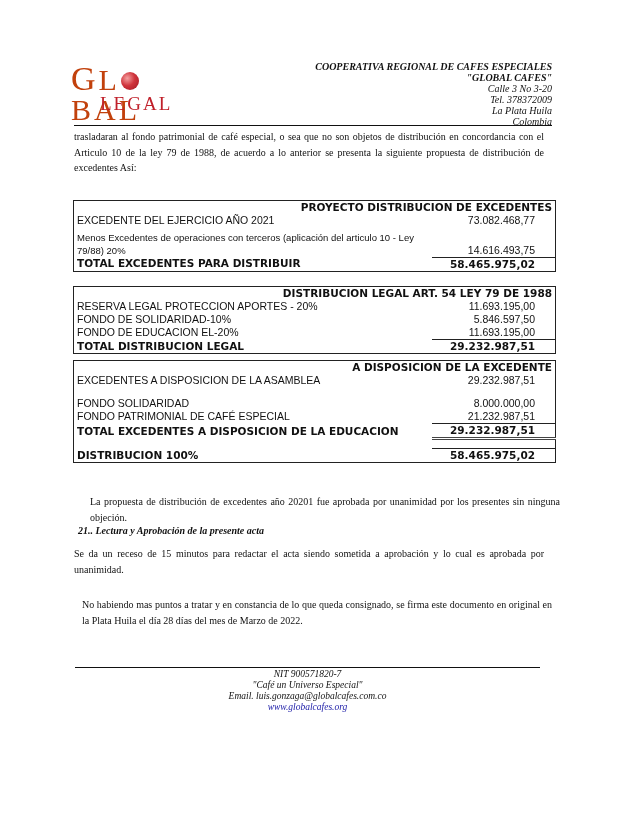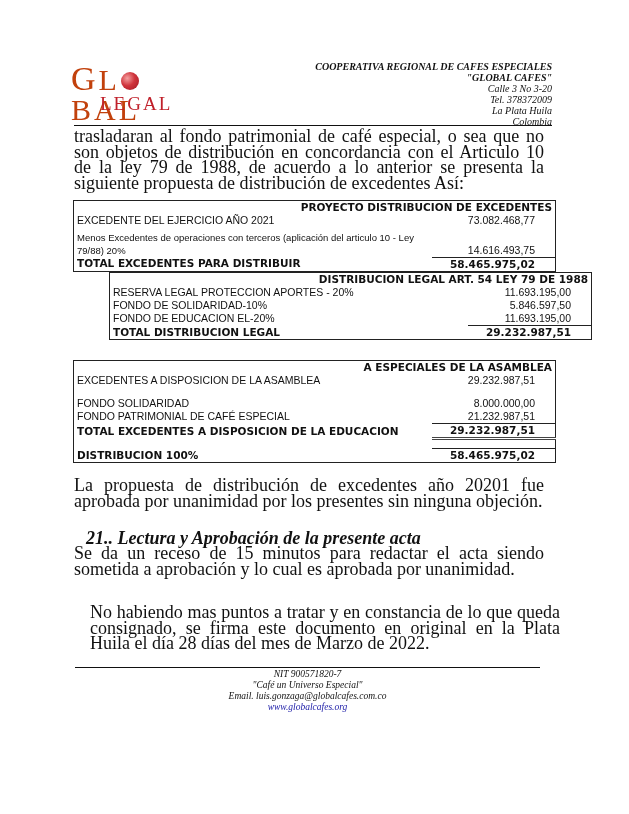--- a/index.html
+++ b/index.html
@@ -10,37 +10,37 @@
   .logo-global .big { font-size: 34px; }
   .logo-cafes { position: absolute; left: 29px; top: 30px; font-family: "Liberation Serif", serif; color: #c0202a; font-size: 19px; letter-spacing: 2px; line-height: 20px; }
   .logo-globe { display: inline-block; width: 18px; height: 18px; border-radius: 50%; background: radial-gradient(circle at 35% 35%, #f4a0a0 0%, #d0343c 45%, #a01520 100%); vertical-align: middle; margin: 0 1px; position: relative; top: -2px; }
 
   .header-info { position: absolute; right: 77px; top: 61px; text-align: right; font-style: italic; font-weight: bold; font-size: 10px; line-height: 11px; font-family: "Liberation Serif", serif; }
   .header-info div { font-weight: normal; }
   .header-info .b { font-weight: bold; }
 
   .rule-top { position: absolute; left: 74px; top: 125px; width: 478px; height: 0; border-top: 1.5px solid #111; }
 
-  .para { position: absolute; left: 74px; width: 470px; font-size: 18px; line-height: 15.5px; text-align: justify; }
+  .para { position: absolute; left: 74px; width: 470px; font-size: 10px; line-height: 15.5px; text-align: justify; }
   .p1 { top: 129px; }
   .p2 { top: 478px; }
   .p3 { top: 519px; font-style: italic; font-weight: bold; }
   .p4 { top: 546px; }
   .p5 { top: 589px; }
 
   table.fin { position: absolute; left: 73px; width: 483px; border-collapse: collapse; font-family: "Liberation Sans", sans-serif; font-size: 10.5px; border: 1px solid #222; }
   table.fin td { padding: 0 3px; line-height: 13px; white-space: nowrap; }
   table.fin td.num { text-align: right; width: 100px; padding-right: 20px; }
   table.fin td.head { text-align: right; font-weight: bold; font-family: "DejaVu Sans", sans-serif; font-size: 10.5px; }
   table.fin tr.total td { font-weight: bold; font-family: "DejaVu Sans", sans-serif; font-size: 10.5px; }
   table.fin td.ul { border-bottom: 1px solid #222; }
   table.fin td.dul { border-bottom: 3px double #444; }
   table.fin .small { font-size: 9.5px; }
   .t1 { top: 200px; }
-  .t2 { top: 272px; margin-left: 36px; }
+  .t2 { top: 286px; }
   .t3 { top: 360px; }
 
   .rule-bottom { position: absolute; left: 75px; top: 667px; width: 465px; border-top: 1px solid #111; }
   .footer { position: absolute; left: 75px; top: 669px; width: 465px; text-align: center; font-style: italic; font-size: 9.5px; line-height: 11px; }
   .footer a { color: #1a1aa6; }
 </style>
 </head>
 <body>
 
 <div class="logo">
@@ -101,21 +101,21 @@
   <tr class="total">
     <td>TOTAL DISTRIBUCION LEGAL</td>
     <td class="num">29.232.987,51</td>
   </tr>
 </tbody>
   </table>
 
 <table class="fin t3">
   <tbody>
       <tr>
-        <td class="head" colspan="2">A ESPECIALES DE LA ASAMBLEA</td>
+        <td class="head" colspan="2">A DISPOSICION DE LA EXCEDENTE</td>
       </tr>
   <tr>
     <td>EXCEDENTES A DISPOSICION DE LA ASAMBLEA</td>
     <td class="num">29.232.987,51</td>
   </tr>
   <tr>
         <td colspan="2" style="height:10px"></td>
       </tr>
   <tr>
     <td>FONDO SOLIDARIDAD</td>
@@ -133,24 +133,24 @@
         <td style="height:8px"></td>
         <td class="num ul" style="height:8px"></td>
       </tr>
   <tr class="total">
     <td>DISTRIBUCION 100%</td>
     <td class="num">58.465.975,02</td>
   </tr>
 </tbody>
   </table>
 
-<p class="para p2" style="margin:0">La propuesta de distribución de excedentes año 20201 fue aprobada por unanimidad por los presentes sin ninguna objeción.</p>
-<p class="para p3" style="margin:12px">21.. Lectura y Aprobación de la presente acta</p>
+<p class="para p2" style="margin:16px">La propuesta de distribución de excedentes año 20201 fue aprobada por unanimidad por los presentes sin ninguna objeción.</p>
+<p class="para p3" style="margin:4px">21.. Lectura y Aprobación de la presente acta</p>
 <p class="para p4" style="margin:0">Se da un receso de 15 minutos para redactar el acta siendo sometida a aprobación y lo cual es aprobada por unanimidad.</p>
-<p class="para p5" style="margin:16px">No habiendo mas puntos a tratar y en constancia de lo que queda consignado, se firma este documento en original en la Plata Huila  el día 28  días del mes  de Marzo   de 2022.</p>
+<p class="para p5" style="margin:8px">No habiendo mas puntos a tratar y en constancia de lo que queda consignado, se firma este documento en original en la Plata Huila  el día 28  días del mes  de Marzo   de 2022.</p>
 
 <div class="rule-bottom"></div>
 <div class="footer">
   <div>NIT 900571820-7</div>
   <div>"Café un Universo Especial"</div>
   <div>Email. luis.gonzaga@globalcafes.com.co</div>
   <div><a>www.globalcafes.org</a></div>
 </div>
 
 </body></html>

